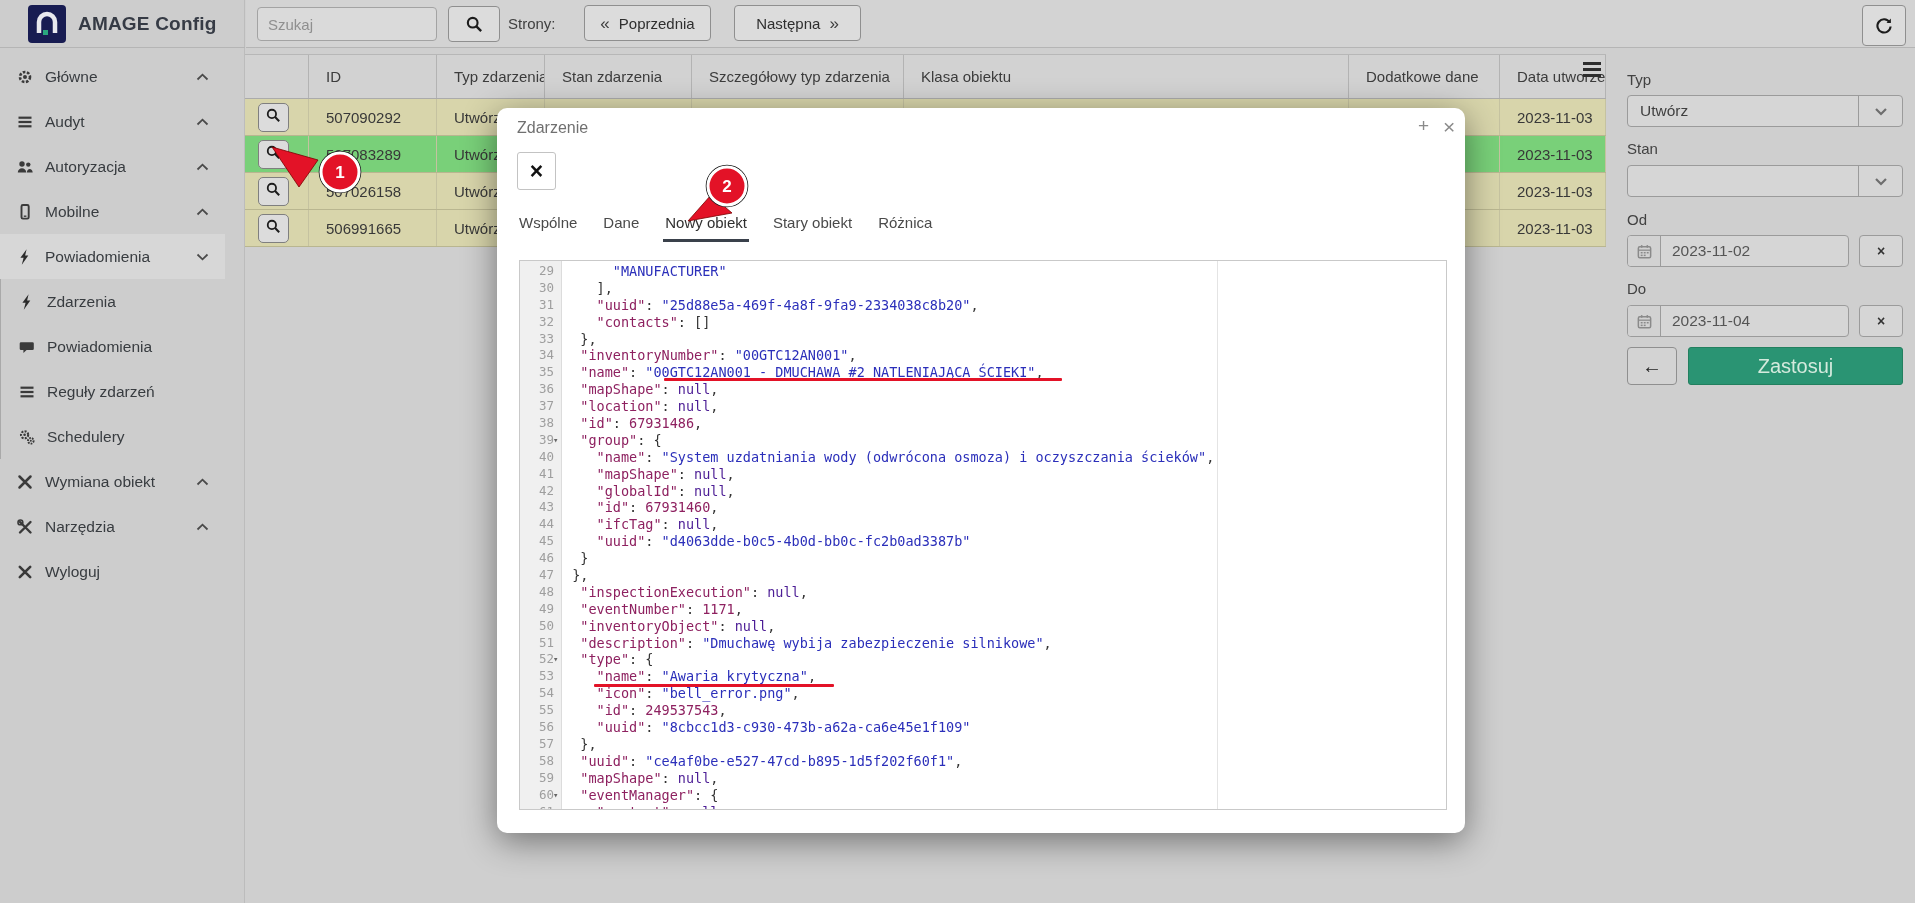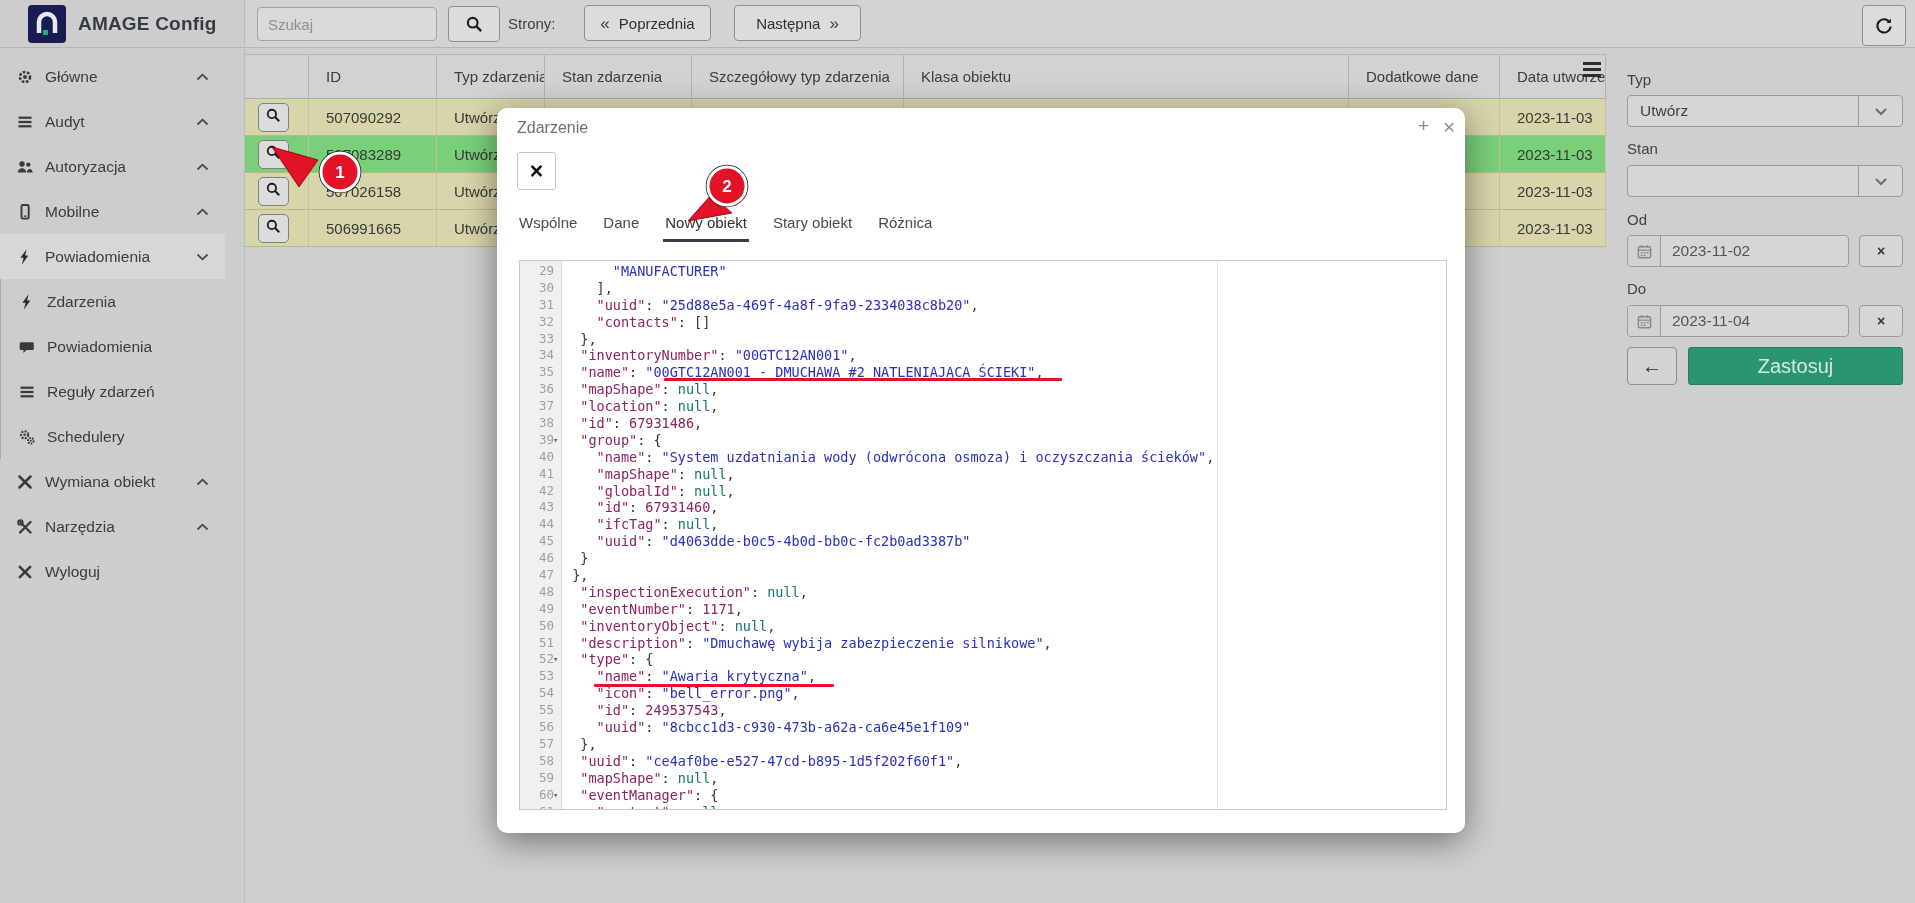--- a/index.html
+++ b/index.html
@@ -85,21 +85,21 @@
   .gutter-bg{position:absolute;left:0;top:0;width:42px;height:100%;background:#f0f0f0;border-right:1px solid #dcdcdc;}
   .ruler{position:absolute;left:697px;top:0;width:1px;height:100%;background:#e4e4e4;}
   .code-lines{position:absolute;left:0;top:2px;width:100%;}
   .cl{position:relative;height:16.9px;line-height:16.9px;white-space:pre;font-size:13.5px;}
   .cl .ln{position:absolute;left:0;width:34px;text-align:right;font-size:12.5px;color:#9e9e9e;}
   .cl .fold{position:absolute;left:33px;top:0;font-size:9px;color:#666;cursor:pointer;}
   .cl .ct{position:absolute;left:44px;top:0;}
   .tk-k{color:#8e2160;}
   .tk-s{color:#2b2fba;}
   .tk-n{color:#8e2160;}
-  .tk-u{color:#0f766e;}
+  .tk-u{color:#4c1d95;}
   .tk-p{color:#333333;}
 
   
   .annot{left:0;top:0;width:1915px;height:903px;z-index:50;pointer-events:none;}
 
   .icon-dark svg{display:block;}
 </style>
 </head>
 <body>
 

